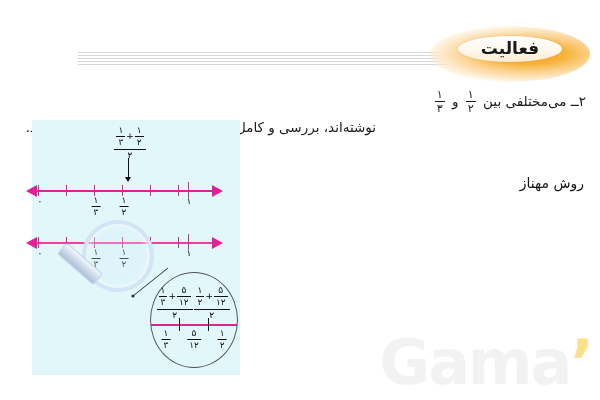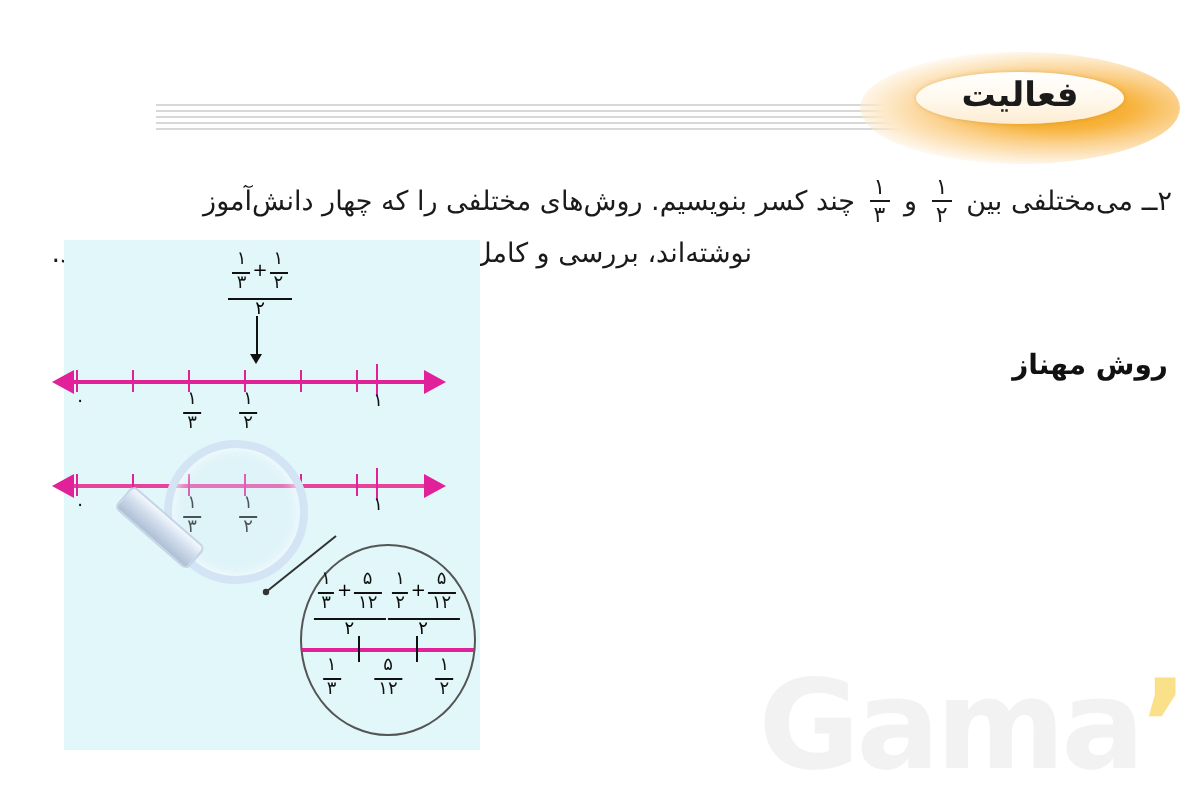--- a/index.html
+++ b/index.html
@@ -128,21 +128,21 @@
     border-top: 1px solid #1a1a1a;
     padding: 1px 2px 0;
   }
 
   #method-title {
     position: absolute;
     right: 16px;
     top: 175px;
     direction: rtl;
     font-size: 14px;
-    font-weight: bold;
+    font-weight: normal;
     color: #111;
     z-index: 3;
   }
 
   
   #figure {
     position: absolute;
     left: 32px;
     top: 120px;
     width: 208px;
@@ -400,21 +400,20 @@
     <span>می‌مختلفی بین</span>
     <span class="inline-frac">
       <span class="num">۱</span>
       <span class="den">۲</span>
     </span>
     <span>و</span>
     <span class="inline-frac">
       <span class="num">۱</span>
       <span class="den">۳</span>
     </span>
-    <span>چند کسر بنویسیم. روش‌های مختلفی را که چهار دانش‌آموز</span>
   </span>
   <span class="para-line l2">نوشته‌اند، بررسی و کامل کنید؛ راه حل هر کدام را توضیح دهید.</span>
 </div>
 
 <div id="method-title">روش مهناز</div>
 
 <div id="figure">
 
   <div id="top-expr">
     <span class="cfrac big">

